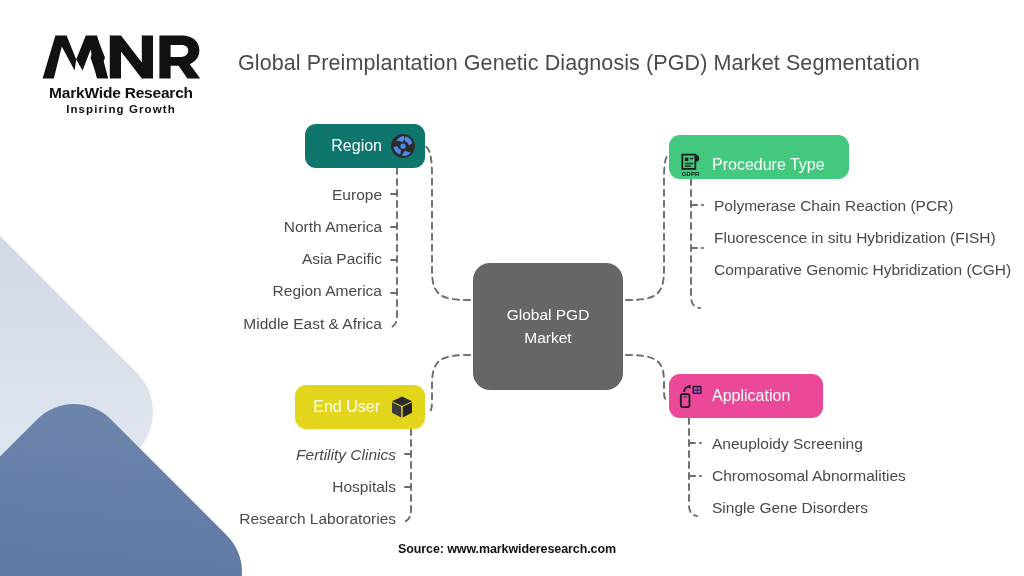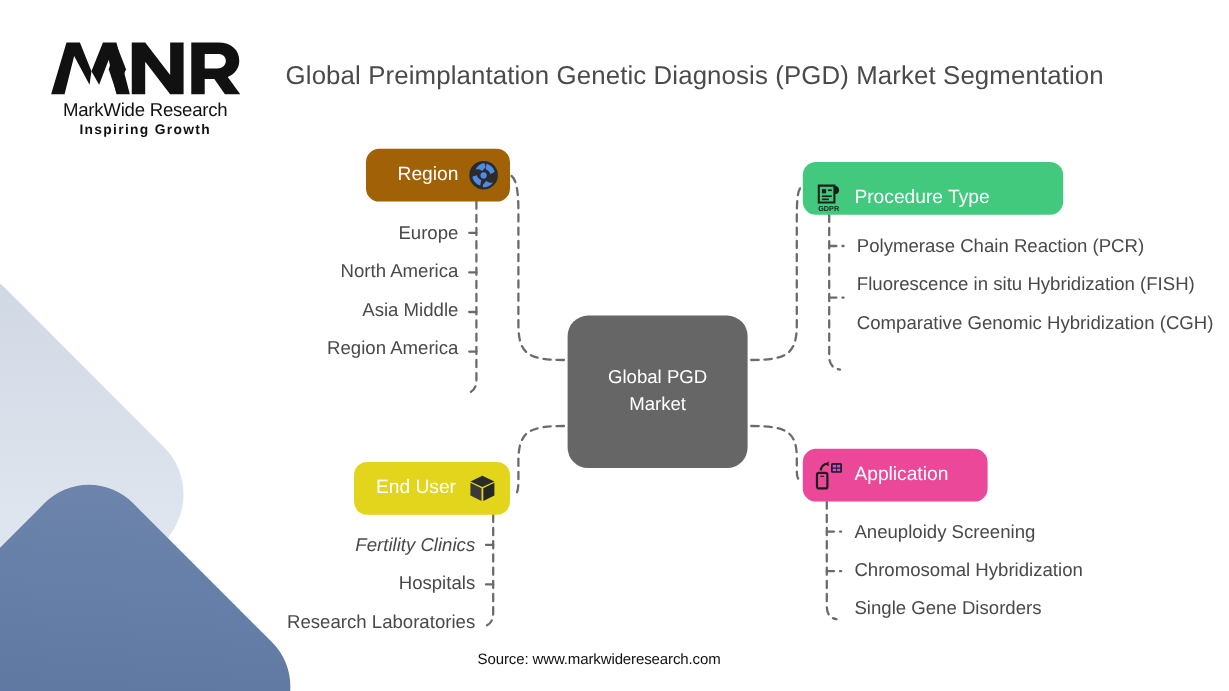--- a/index.html
+++ b/index.html
@@ -49,21 +49,21 @@
     text-align: center;
   }
   .logo-mark {
     display: block;
     width: 160px;
     height: 50px;
     margin: 0 auto 2px;
   }
   .logo-name {
     font-size: 15.5px;
-    font-weight: normal;
+    font-weight: bold;
     color: #111111;
     letter-spacing: -0.2px;
     line-height: 1.1;
   }
   .logo-tag {
     font-size: 11.5px;
     font-weight: bold;
     color: #111111;
     letter-spacing: 1.1px;
     line-height: 1.4;
@@ -127,41 +127,41 @@
     height: 26px;
     flex: 0 0 26px;
     display: block;
   }
 
   
   .chip-region {
     left: 305px;
     top: 124px;
     width: 120px;
-    background: #a16207;
+    background: #0f766e;
     padding: 0 9px 0 14px;
     justify-content: flex-end;
   }
   .chip-region .chip-label { margin-right: 8px; }
 
   .chip-enduser {
     left: 295px;
     top: 385px;
     width: 130px;
     background: #e3d51c;
     padding: 0 10px 0 14px;
     justify-content: flex-end;
   }
   .chip-enduser .chip-label { margin-right: 9px; }
 
   
   .chip-procedure {
     left: 669px;
     top: 135px;
-    width: 217px;
+    width: 180px;
     background: #43c97e;
     padding: 16px 14px 0 9px;
   }
   .chip-procedure .chip-label { margin-left: 8px; }
 
   .chip-application {
     left: 669px;
     top: 374px;
     width: 154px;
     background: #ec4899;
@@ -257,22 +257,23 @@
       <path d="M12.5 2.6 C9.5 3.2 7 5 5.8 7.6 C7.6 7.2 9.8 7.6 11 8.8 L13.6 5.6 Z" fill="#4f8ae8"></path>
       <path d="M20.6 9.4 C19.8 6.3 17.3 3.9 14.2 3.1 L13.6 7.4 C15.4 8 16.8 9.4 17.3 11.2 Z" fill="#4f8ae8"></path>
       <path d="M3.3 13.2 C3.9 16.4 6.3 19 9.4 19.9 L10.2 15.6 C8.5 15 7.2 13.7 6.7 12 Z" fill="#4f8ae8"></path>
       <path d="M11.4 21.3 C14.5 21.6 17.5 20.2 19.2 17.7 C17.4 18 15.3 17.5 14.1 16.2 L11.5 19.4 Z" fill="#4f8ae8"></path>
       <circle cx="12" cy="12.2" r="2.4" fill="#4f8ae8"></circle>
     </svg>
   </div>
   <div class="leaf leaf-left" style="left:160px; top:185px; width:222px;">
     <div style="margin-bottom:12px;">Europe</div>
     <div style="margin-bottom:12px;">North America</div>
-    <div style="margin-bottom:12px;">Asia Middle</div>
+    <div style="margin-bottom:12px;">Asia Pacific</div>
     <div style="margin-bottom:12px;">Region America</div>
+    <div>Middle East &amp; Africa</div>
   </div>
 
   <div class="chip chip-procedure">
     <svg class="chip-icon" viewBox="0 0 24 24">
       <path d="M4 2.5 L16 2.5 L16 15.5 L4 15.5 Z" fill="none" stroke="#1d1d1d" stroke-width="1.6"></path>
       <path d="M16 2.5 C18.4 2.5 19.6 4 19.6 6 C19.6 8 18.4 9 16 9" fill="#1d1d1d"></path>
       <rect x="6.4" y="5.2" width="3.2" height="3.2" fill="#1d1d1d"></rect>
       <rect x="11" y="5.4" width="3" height="1.3" fill="#1d1d1d"></rect>
       <rect x="6.4" y="10" width="7.6" height="1.3" fill="#1d1d1d"></rect>
       <rect x="6.4" y="12.4" width="5.4" height="1.3" fill="#1d1d1d"></rect>
@@ -309,19 +310,19 @@
       <rect x="13.4" y="2.6" width="8.4" height="7.6" rx="1.2" fill="#1d1d1d"></rect>
       <rect x="14.7" y="4" width="2.7" height="2.1" fill="#c452dc"></rect>
       <rect x="18.1" y="4" width="2.4" height="2.1" fill="#c452dc"></rect>
       <rect x="14.7" y="7" width="2.7" height="1.9" fill="#c452dc"></rect>
       <rect x="18.1" y="7" width="2.4" height="1.9" fill="#c452dc"></rect>
     </svg>
     <span class="chip-label">Application</span>
   </div>
   <div class="leaf leaf-right" style="left:712px; top:434px; width:300px;">
     <div style="margin-bottom:12px;">Aneuploidy Screening</div>
-    <div style="margin-bottom:12px;">Chromosomal Hybridization</div>
+    <div style="margin-bottom:12px;">Chromosomal Abnormalities</div>
     <div>Single Gene Disorders</div>
   </div>
 
-  <div style="position:absolute; left:398px; top:542px; font-size:12.5px; font-weight:normal; color:#111111; letter-spacing:-0.1px;">Source: www.markwideresearch.com</div>
+  <div style="position:absolute; left:398px; top:542px; font-size:12.5px; font-weight:bold; color:#111111; letter-spacing:-0.1px;">Source: www.markwideresearch.com</div>
 
 </div>
 
 </body></html>

